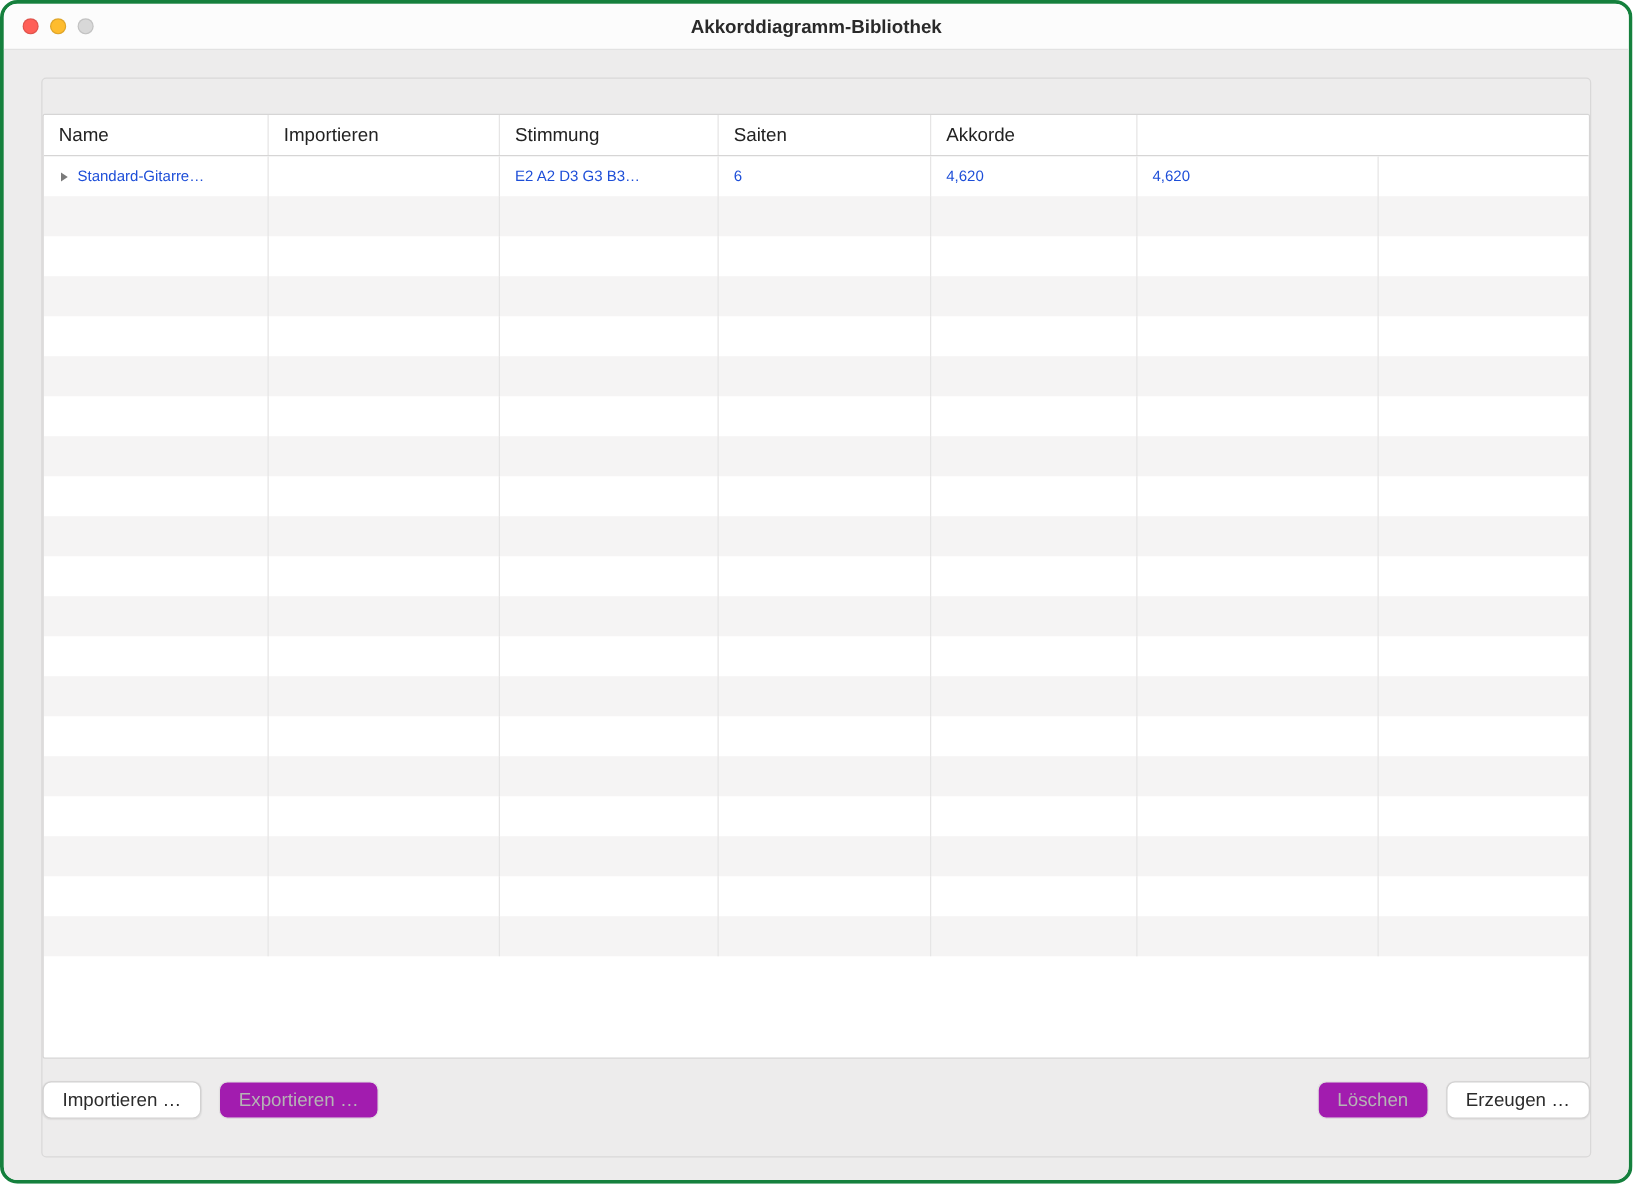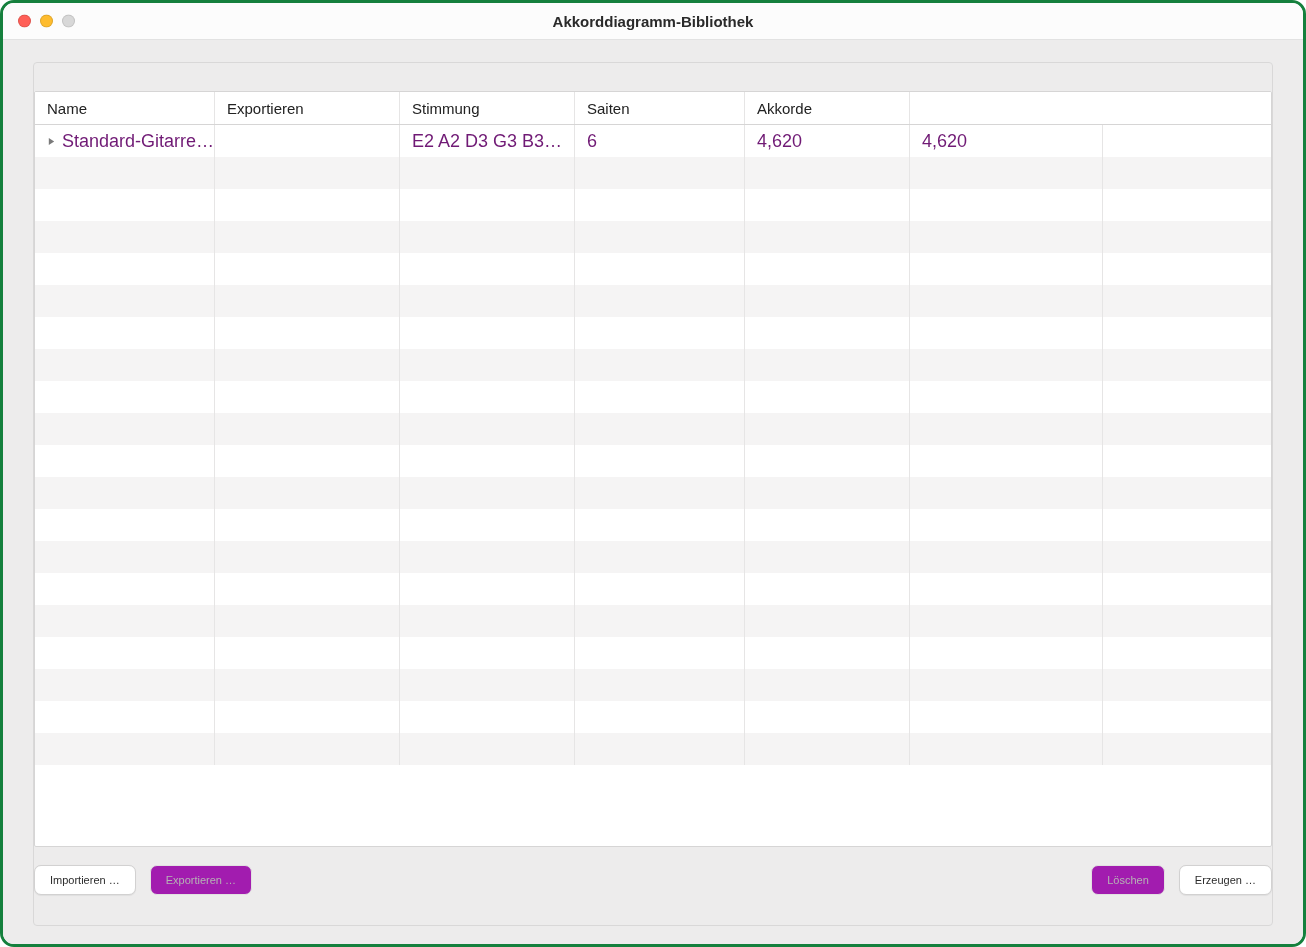--- a/index.html
+++ b/index.html
@@ -122,22 +122,22 @@
     border-right: 1px solid #e6e5e5;
     white-space: nowrap;
     overflow: hidden;
   }
   .th:last-child { border-right: none; }
 
   .tbody { flex: 1; overflow: hidden; }
   .tr {
     display: flex;
     height: 32px;
-    font-size: 18px;
-    color: #701a75;
+    font-size: 12px;
+    color: #1d4ed8;
   }
   .tr.stripe { background: #f5f4f4; }
   .td {
     display: flex;
     align-items: center;
     padding: 0 12px;
     border-right: 1px solid #e6e5e5;
     white-space: nowrap;
     overflow: hidden;
     text-overflow: ellipsis;
@@ -162,21 +162,21 @@
   
   .footer {
     display: flex;
     margin-top: 18px;
     padding: 0 0;
     gap: 14px;
   }
   .btn {
     height: 30px;
     padding: 0 15px;
-    font-size: 11px;
+    font-size: 15px;
     color: #2b2b2b;
     background: #fff;
     border: 1px solid #d2d1d1;
     border-radius: 7px;
     display: inline-flex;
     align-items: center;
     box-shadow: 0 0.5px 1px rgba(0,0,0,0.06);
     cursor: default;
   }
   .btn.disabled {
@@ -203,21 +203,21 @@
 
   <div class="body">
 
 
     <div class="panel">
 
       <div class="table-wrap" style="margin:0 0;">
 
         <div class="thead">
           <div class="th col-name">Name</div>
-          <div class="th col-lib">Exportieren</div>
+          <div class="th col-lib">Importieren</div>
           <div class="th col-tune">Stimmung</div>
           <div class="th col-str">Saiten</div>
           <div class="th col-ch">Akkorde</div>
           <div class="th col-ext"></div>
         </div>
 
         <div class="tbody" id="tbody">
             <div class="tr">
               <div class="td col-name">
                 <span class="disclosure">

